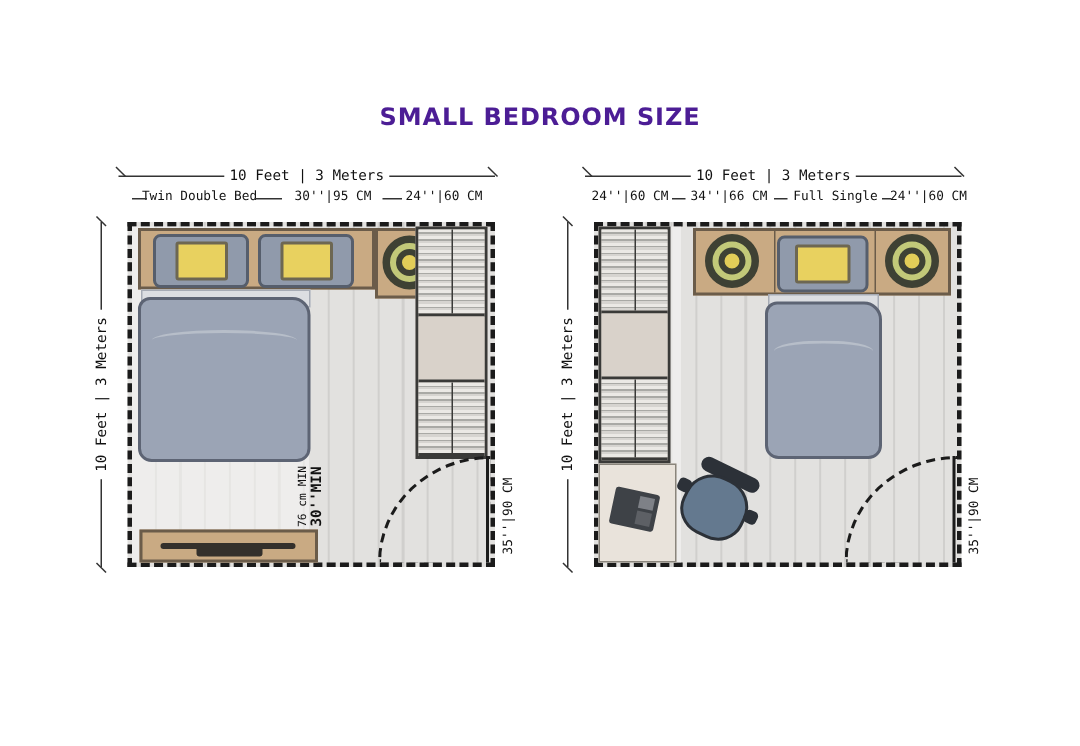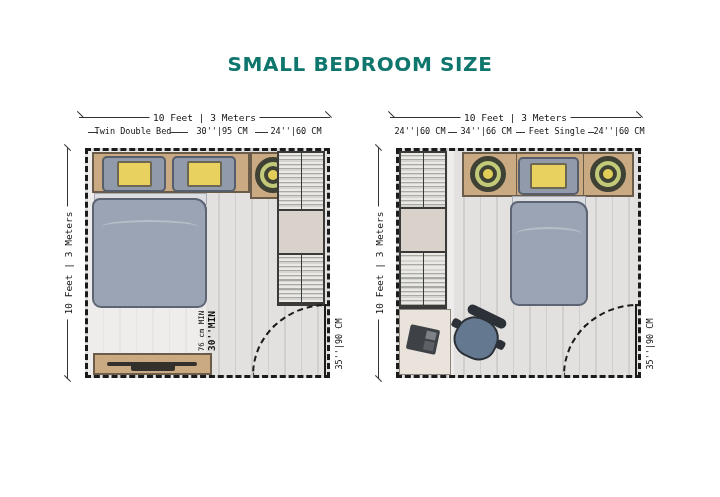--- a/index.html
+++ b/index.html
@@ -1,20 +1,20 @@
 <!DOCTYPE html>
 <html><head>
 <meta charset="utf-8">
 <style>
   html,body{margin:0;padding:0;background:#fff;}
   .stage{position:relative;width:720px;height:497px;background:#ffffff;overflow:hidden;
          font-family:"DejaVu Sans Mono", monospace;color:#111;}
-  .title{position:absolute;left:0;right:0;top:52px;margin:0;text-align:center;
-         font-family:"DejaVu Sans", sans-serif;font-size:20px;font-weight:700;
-         letter-spacing:.6px;color:#0f766e;}
+  .title{position:absolute;left:0;right:0;top:52px;margin:16px;text-align:center;
+         font-family:"DejaVu Sans", sans-serif;font-size:16px;font-weight:700;
+         letter-spacing:.6px;color:#4c1d95;}
 
   
   .room{position:absolute;box-sizing:border-box;border:3px dashed #1b1b1b;
         background:repeating-linear-gradient(90deg,#e2e1df 0 15px,#d0cfcd 15px 16.5px);}
   .floor-light{position:absolute;background:rgba(248,247,245,.55);}
 
   
   .dim-h{position:absolute;height:0;border-top:1px solid #333;}
   .dim-h::before,.dim-h::after{content:"";position:absolute;top:-4px;width:9px;
         border-top:1px solid #333;transform:rotate(45deg);}
@@ -135,21 +135,21 @@
   </div>
 
   <div>
 
     <div class="dim-h" style="left:390px;top:117px;width:251px">
       <span class="dim-label">10 Feet | 3 Meters</span>
     </div>
 
     <span class="flabel" style="left:420px;top:126px">24''|60 CM</span>
     <span class="flabel" style="left:486px;top:126px">34''|66 CM</span>
-    <span class="flabel" style="left:557px;top:126px">Feet Single</span>
+    <span class="flabel" style="left:557px;top:126px">Full Single</span>
     <span class="flabel" style="left:619px;top:126px">24''|60 CM</span>
     <div class="leader" style="left:448px;top:132px;width:9px"></div>
     <div class="leader" style="left:516px;top:132px;width:9px"></div>
     <div class="leader" style="left:588px;top:132px;width:6px"></div>
 
     <div class="dim-v" style="left:378px;top:148px;height:230px">
       <span class="dim-label-v">10 Feet | 3 Meters</span>
     </div>
 
     <div class="room" style="left:396px;top:148px;width:245px;height:230px">

